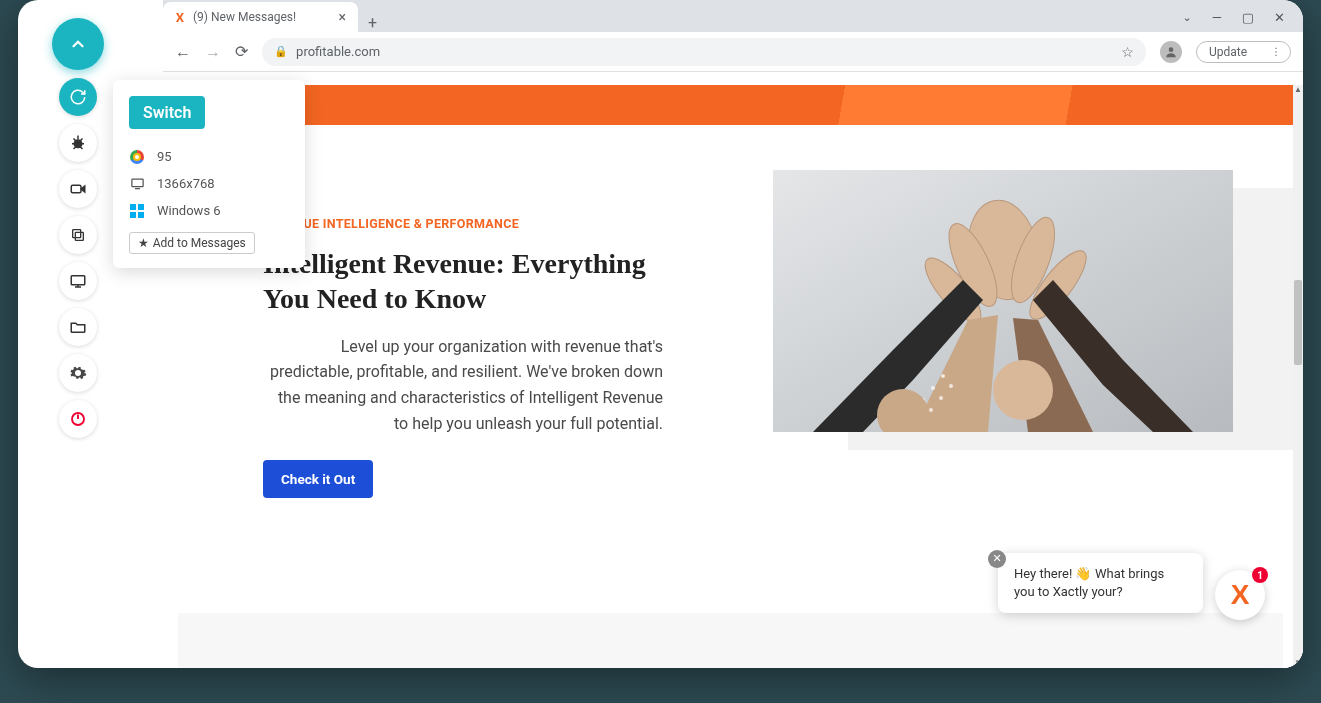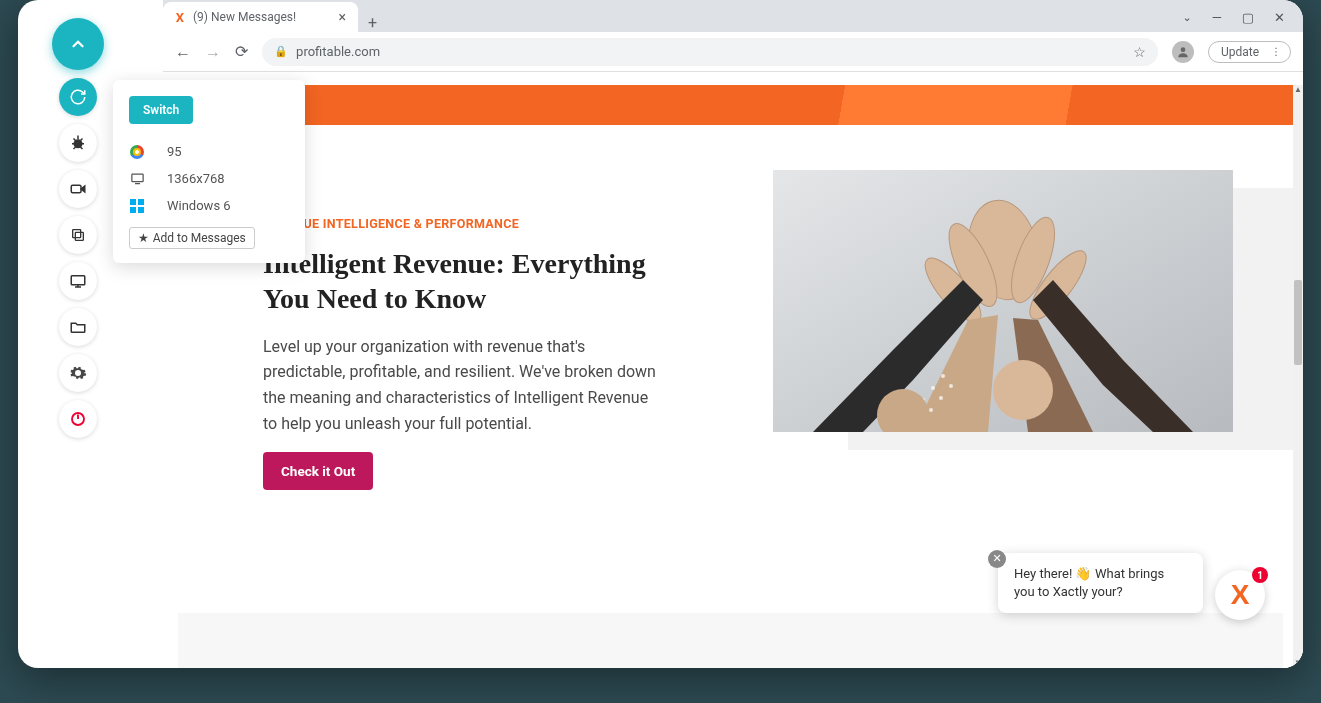--- a/index.html
+++ b/index.html
@@ -69,21 +69,21 @@
     background: #f1f3f4; border-radius: 14px;
     height: 28px; padding: 0 12px;
     font-size: 13px; color: #5f6368;
     gap: 8px;
   }
   .lock-icon { font-size: 11px; }
   .star-icon { margin-left: auto; font-size: 14px; color: #5f6368; cursor: pointer; }
   .profile-ic { width: 22px; height: 22px; border-radius: 50%; background: #bdbdbd; display: flex; align-items: center; justify-content: center; font-size: 12px; color: #555; cursor: pointer;}
   .update-btn {
     border: 1px solid #bdbdbd; border-radius: 14px; padding: 3px 10px 3px 12px;
-    font-size: 12px; color: #5f6368; display: flex; align-items: center; gap: 12px; cursor: pointer;
+    font-size: 12px; color: #5f6368; display: flex; align-items: center; gap: 24px; cursor: pointer;
   }
   .kebab { display: inline-block; line-height: 4px; font-size: 10px; letter-spacing: -1px;}
   
   .viewport {
     position: absolute;
     left: 145px; right: 0; top: 72px; bottom: 0;
     background: #fff;
     overflow: hidden;
   }
   .page {
@@ -103,25 +103,25 @@
   .eyebrow {
     color: #f26522; font-size: 12.5px; font-weight: 700; letter-spacing: 0.3px;
     line-height: 1.5; margin-bottom: 12px;
   }
   .headline {
     font-family: Georgia, 'Times New Roman', serif;
     font-size: 28px; font-weight: 700; color: #222;
     line-height: 1.25; margin-bottom: 18px;
   }
   .body-text {
-    font-size: 16px; color: #4a4a4a; line-height: 1.6; margin-bottom: 16px;
+    font-size: 16px; color: #4a4a4a; line-height: 1.6; margin-bottom: 24px; text-align: right;
   }
   .cta {
     display: inline-block;
-    background: #be185d; color: #fff;
+    background: #1d4ed8; color: #fff;
     padding: 11px 18px; font-size: 13.5px; font-weight: 700;
     border-radius: 4px; cursor: pointer;
   }
   .image-card {
     position: absolute; right: 60px; top: 45px;
     width: 460px; height: 262px;
   }
   .image-shadow {
     position: absolute; left: 75px; top: 18px; width: 100%; height: 100%;
     background: #f2f2f2;
@@ -206,26 +206,26 @@
     left: 95px; top: 80px;
     width: 192px;
     background: #fff; border-radius: 6px;
     box-shadow: 0 4px 18px rgba(0,0,0,0.15);
     padding: 16px 16px 14px 16px;
     z-index: 60;
   }
   .switch-btn {
     background: #1bb5c1; color: #fff;
     padding: 7px 14px; border-radius: 4px;
-    font-size: 12px; font-weight: 600;
+    font-size: 16px; font-weight: 600;
     display: inline-block; cursor: pointer;
     margin-bottom: 14px;
   }
   .pop-row {
-    display: flex; align-items: center; gap: 22px;
+    display: flex; align-items: center; gap: 12px;
     font-size: 13px; color: #555; padding: 6px 0;
   }
   .pop-row .ic { width: 16px; display: flex; justify-content: center; }
   .fav-chip {
     display: inline-flex; align-items: center; gap: 4px;
     border: 1px solid #ccc; border-radius: 3px;
     padding: 3px 8px; font-size: 12px; color: #444;
     margin-top: 8px; cursor: pointer;
   }
   .chrome-dot {

